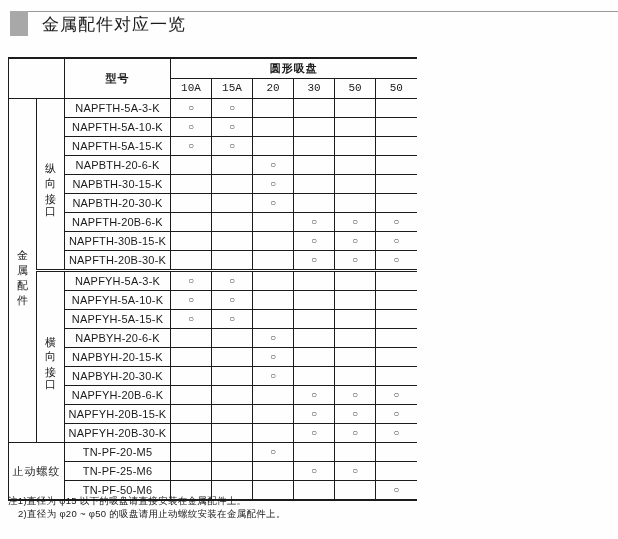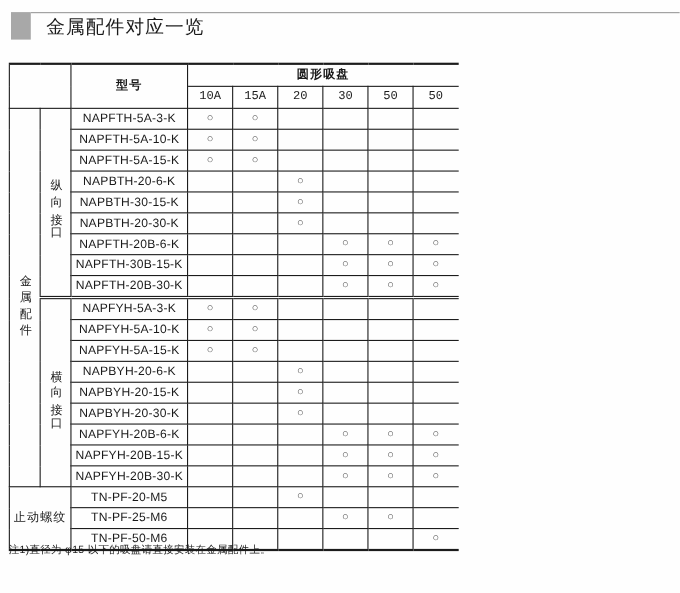--- a/index.html
+++ b/index.html
@@ -328,15 +328,16 @@
             <td class="mark-cell thick-b"></td>
             <td class="mark-cell thick-b"></td>
             <td class="mark-cell last-col thick-b">○</td>
           </tr>
         </tbody>
     </table>
   </div>
 
   <div class="notes">
     <div class="note-1">注1)直径为 φ15 以下的吸盘请直接安装在金属配件上。</div>
+    <div class="note-2">2)直径为 φ20 ~ φ50 的吸盘请用止动螺纹安装在金属配件上。</div>
   </div>
 
 </div>
 
 </body></html>

